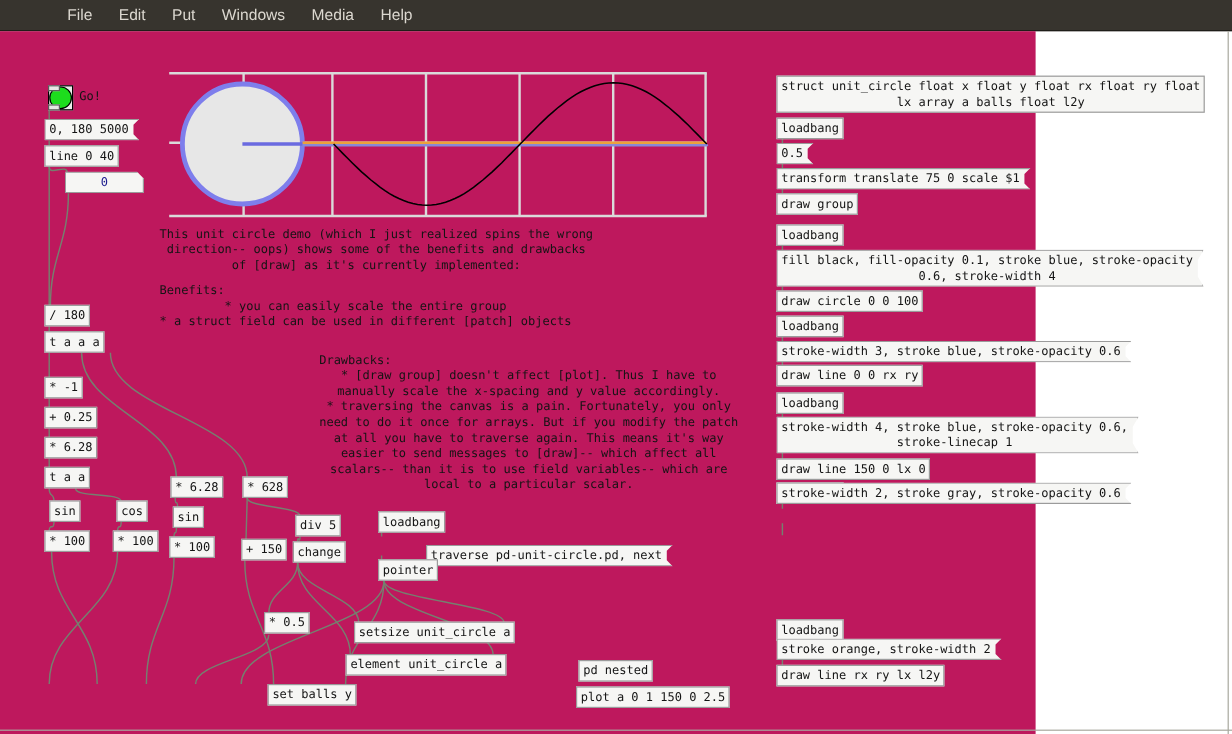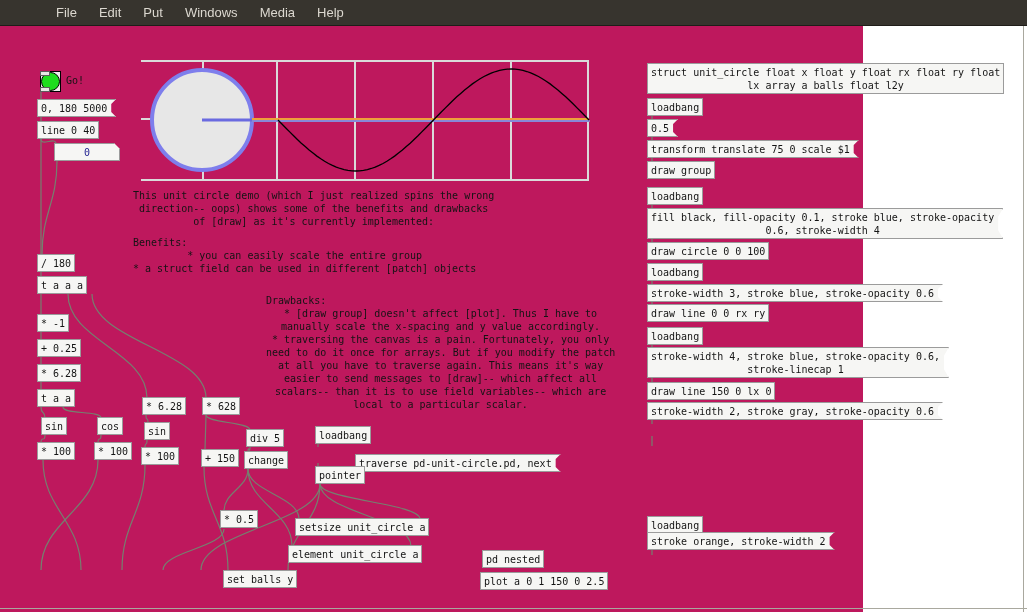--- a/index.html
+++ b/index.html
@@ -162,20 +162,21 @@
     <div class="node msg" style="left: 647px; top: 258px;">stroke-width 3, stroke blue, stroke-opacity 0.6</div>
     <div class="node obj" style="left: 647px; top: 278px;">draw line 0 0 rx ry</div>
     <div class="node obj" style="left: 647px; top: 301px;">loadbang</div>
     <div class="node msg" style="left: 647px; top: 321px;">stroke-width 4, stroke blue, stroke-opacity 0.6,
 stroke-linecap 1</div>
     <div class="node obj" style="left: 647px; top: 356px;">draw line 150 0 lx 0</div>
     <div class="node obj" style="left: 647px; top: 376px;">loadbang</div>
     <div class="node msg" style="left: 647px; top: 376px;">stroke-width 2, stroke gray, stroke-opacity 0.6</div>
     <div class="node obj" style="left: 647px; top: 490px;">loadbang</div>
     <div class="node msg" style="left: 647px; top: 506px;">stroke orange, stroke-width 2</div>
+    <div class="node obj" style="left: 647px; top: 528px;">draw line rx ry lx l2y</div>
     <div class="bangbox" style="left: 40px; top: 45px; width: 21px; height: 21px;">
       <div class="circ" style="background: rgb(29, 221, 29);"></div>
       <span class="nub" style="left: -1px; top: -1px;"></span>
       <span class="nub" style="left: -1px; bottom: -1px;"></span>
     </div>
   </div>
 
 <div id="vscroll"></div>
 <div id="hscroll"></div>
 

